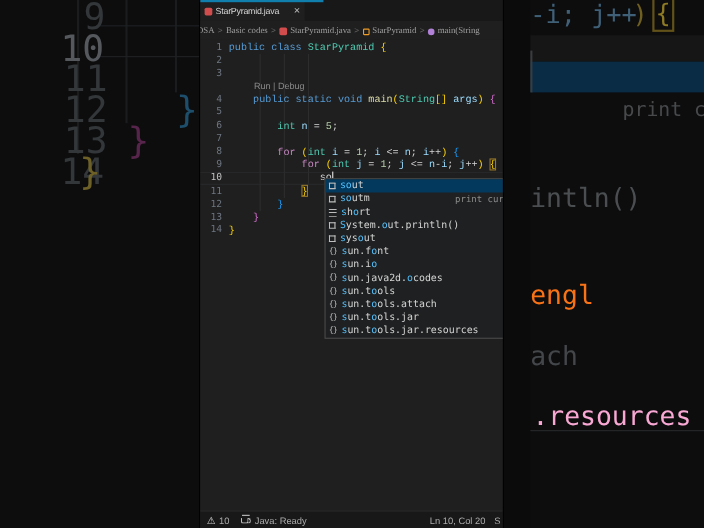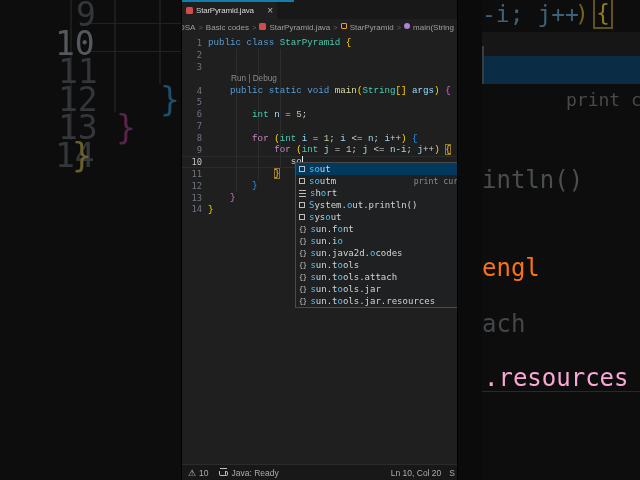--- a/index.html
+++ b/index.html
@@ -27,21 +27,21 @@
                 background:var(--accent,#107fae); z-index:5; }
   .tab { position:relative; width:95px; background:#1f1f1f; display:flex;
          align-items:center; gap:3px; padding:2px 4px 0 4px; }
   .tab-title { font-size:8px; color:#d7d7d7; white-space:nowrap; letter-spacing:-0.2px; }
   .file-icon { width:7px; height:7px; background:#d14d4d; border-radius:1.5px; flex:none; }
   .close { color:#b9b9b9; font-size:10px; line-height:1; margin-left:auto; }
 
   .breadcrumb { height:17px; display:flex; align-items:center; font-size:8px;
                 color:#9f9f9f; margin-left:-3px; white-space:nowrap; overflow:hidden;
                 background:#1f1f1f; }
-  .crumb { display:flex; align-items:flex-start; gap:3px; }
+  .crumb { display:flex; align-items:flex-end; gap:3px;font-family:Liberation Serif, serif; }
   .sep { color:#666; margin:0 3px; font-size:7.5px; }
   .class-icon { width:6px; height:6px; border:1.3px solid #ee9d28; border-radius:1px; flex:none; }
   .method-icon { width:6px; height:6px; background:#b180d7; border-radius:50%; flex:none; }
 
   .editor { position:absolute; top:36px; left:0; right:0; bottom:16px;
             background:#1f1f1f; overflow:hidden; }
   .guide { position:absolute; width:1px; background:#2d2d2d; }
   .rows { position:relative; padding-top:1px; }
   .row { height:11.9px; display:flex; align-items:center; }
   .row.active { box-shadow:inset 0 1px 0 #2a2b2c, inset 0 -1px 0 #2a2b2c; }

